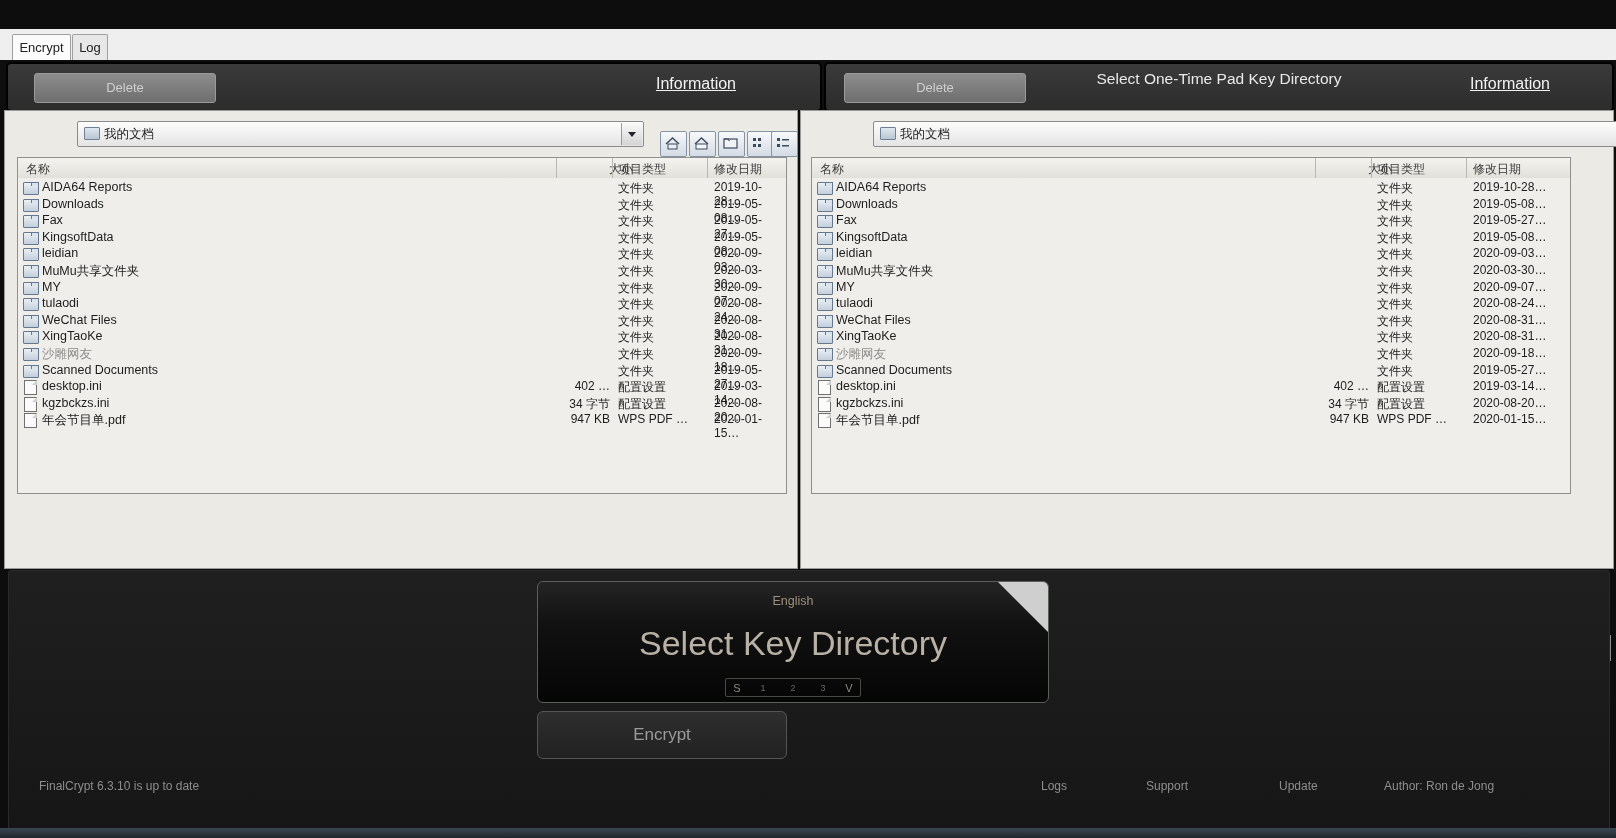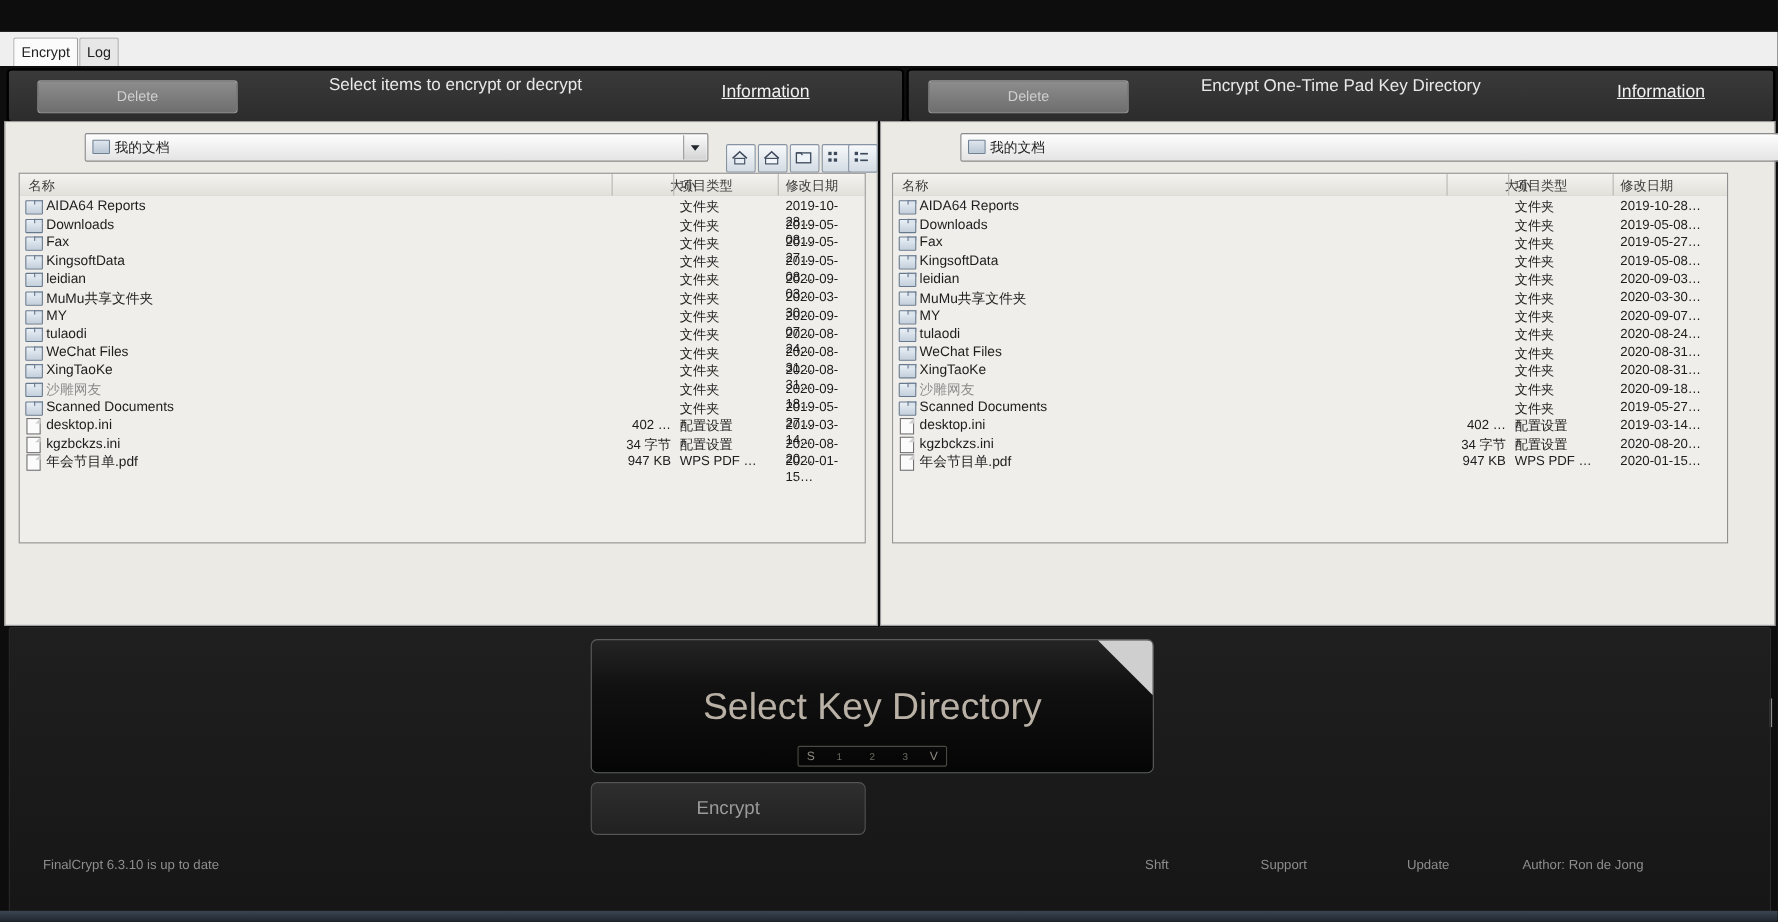--- a/index.html
+++ b/index.html
@@ -240,27 +240,26 @@
 
   <div id="tabstrip">
     <div class="tab sel" id="tab-encrypt">Encrypt</div>
     <div class="tab" id="tab-log">Log</div>
   </div>
 
   <div id="header-band">
 
     <div class="hdr-panel" id="hdr-left">
       <div class="del-btn" style="left:26px;">Delete</div>
-      <div class="hdr-title">Select items to encrypt or decrypt</div>
       <div class="hdr-info" style="right:84px;">Information</div>
     </div>
 
     <div class="hdr-panel" id="hdr-right">
       <div class="del-btn" style="left:18px;">Delete</div>
-      <div class="hdr-title" style="top:6px;">Encrypt One-Time Pad Key Directory</div>
+      <div class="hdr-title" style="top:6px;">Select One-Time Pad Key Directory</div>
       <div class="hdr-info" style="right:62px;">Information</div>
     </div>
   </div>
 
   <div class="pane" id="pane-left">
     <div class="lookin-row">
       <div class="lookin-label">查找(I):</div>
       <div class="combo" style="left:72px;width:565px;">
         <div class="cb-folder"></div>
         <div class="cb-text">我的文档</div>
@@ -578,33 +577,34 @@
         <div class="t">所有文件</div>
         <div class="a"></div>
       </div>
     </div>
   </div>
 
   <div id="bottom">
 
     <div id="keypanel">
       <div class="fold"></div>
+      <div id="kp-lang">English</div>
       <div id="kp-title">Select Key Directory</div>
       <div id="kp-seg">
         <span class="s">S</span>
         <span class="n">1</span>
         <span class="n">2</span>
         <span class="n">3</span>
         <span class="v">V</span>
       </div>
     </div>
 
     <div class="bigbtn" id="btn-encrypt">Encrypt</div>
 
     <div class="statustext" style="left:30px;">FinalCrypt 6.3.10 is up to date</div>
-    <div class="statustext" style="left:1032px;">Shft</div>
+    <div class="statustext" style="left:1032px;">Logs</div>
     <div class="statustext" style="left:1137px;">Support</div>
     <div class="statustext" style="left:1270px;">Update</div>
     <div class="statustext" style="left:1375px;">Author: Ron de Jong</div>
   </div>
 </div>
 
 <div id="deskstrip"></div>
 
 </body></html>

